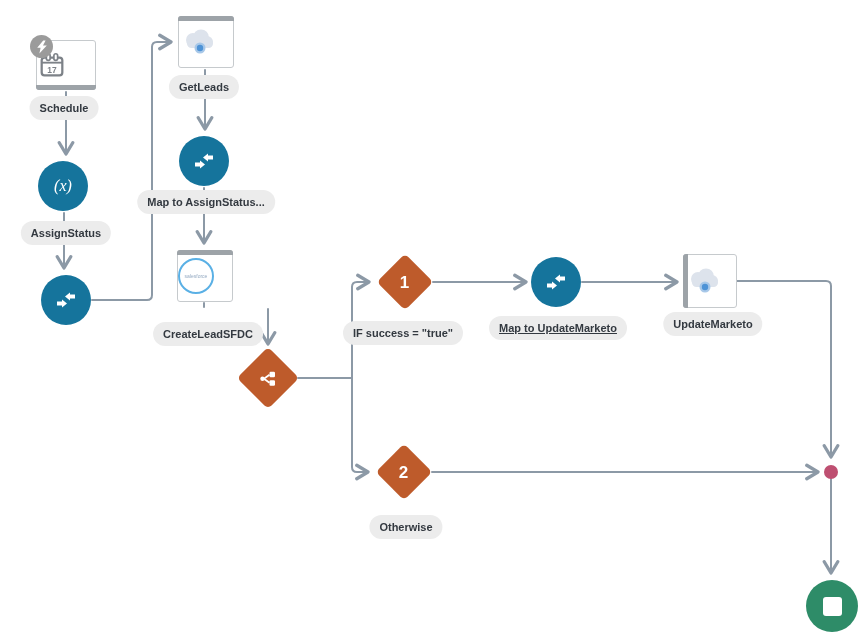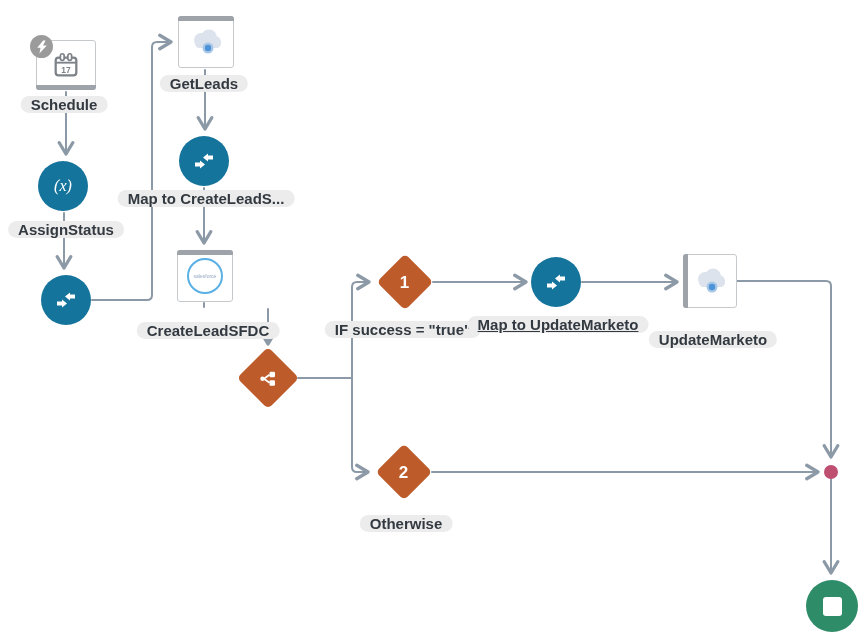--- a/index.html
+++ b/index.html
@@ -1,32 +1,32 @@
 <!DOCTYPE html>
 <html><head>
 <meta charset="utf-8">
 <style>
   html,body{margin:0;padding:0;background:#ffffff;font-family:"Liberation Sans",sans-serif;}
   .canvas{position:relative;width:860px;height:640px;background:#ffffff;overflow:hidden;}
   .wires{position:absolute;left:0;top:0;z-index:1;}
   .node{position:absolute;z-index:2;box-sizing:border-box;}
   .card{background:#ffffff;border:1.5px solid #c6cacd;border-radius:3px;
-        display:flex;align-items:center;justify-content:center;}
+        display:flex;align-items:center;justify-content:flex-start;}
   .bar-top{position:absolute;top:-1px;left:-1px;right:-1px;height:5px;background:#9da3a8;border-radius:3px 3px 0 0;}
   .bar-bottom{position:absolute;bottom:-1px;left:-1px;right:-1px;height:5px;background:#9da3a8;border-radius:0 0 3px 3px;}
   .bar-left{position:absolute;top:-1px;bottom:-1px;left:-1px;width:5px;background:#9da3a8;border-radius:3px 0 0 3px;}
   .circle-node{border-radius:50%;background:#15749C;color:#fff;
         display:flex;align-items:center;justify-content:center;}
   .fx{font-family:"Liberation Serif",serif;font-style:italic;font-size:16px;color:#fff;}
   .diamond{background:#BE5B2B;transform:rotate(45deg);border-radius:5px;
         display:flex;align-items:center;justify-content:center;}
   .diamond-content{transform:rotate(-45deg);color:#fff;font-weight:bold;font-size:17px;line-height:1;
         display:flex;align-items:center;justify-content:center;}
   .pill{position:absolute;z-index:3;transform:translateX(-50%);background:#ececec;border-radius:12px;
-        padding:0 10px;font-size:15px;font-weight:bold;color:#333940;white-space:nowrap;}
+        padding:6px 10px;font-size:11px;font-weight:bold;color:#333940;white-space:nowrap;}
   .badge{position:absolute;z-index:4;width:23px;height:23px;border-radius:50%;background:#9b9b9b;
         display:flex;align-items:center;justify-content:center;}
   .merge-dot{border-radius:50%;background:#BE4F71;}
   .end-node{border-radius:50%;background:#2E8C68;display:flex;align-items:center;justify-content:center;}
   .end-square{width:19px;height:19px;background:#ffffff;border-radius:3px;}
   .sf-circle{width:32px;height:32px;border-radius:50%;border:2px solid #5ab0e5;background:#fff;
         display:flex;align-items:center;justify-content:center;}
   .sf-text{font-size:5px;color:#93a9c1;}
 </style>
 </head>
@@ -102,21 +102,21 @@
     </svg>
   </div>
   <div class="pill" style="left:204px;top:75px;">GetLeads</div>
 
   <div class="node circle-node" style="left:179px;top:136px;width:50px;height:50px;">
     <svg width="22" height="22" viewBox="0 0 22 22">
       <path d="M10,7.5 L15,3.5 L15,5.5 H20 V9.5 H15 V11.5 Z" fill="#fff"></path>
       <path d="M12,14.5 L7,10.5 L7,12.5 H2 V16.5 H7 V18.5 Z" fill="#fff"></path>
     </svg>
   </div>
-  <div class="pill" style="left:206px;top:190px;">Map to CreateLeadS...</div>
+  <div class="pill" style="left:206px;top:190px;">Map to AssignStatus...</div>
 
   <div class="node card" style="left:177px;top:250px;width:56px;height:52px;">
     <div class="bar-top"></div>
     <div class="sf-circle">
       <span class="sf-text">salesforce</span>
     </div>
   </div>
   <div class="pill" style="left:208px;top:322px;">CreateLeadSFDC</div>
 
   <div class="node diamond" style="left:246px;top:356px;width:44px;height:44px;">
@@ -154,21 +154,21 @@
       <g fill="#dde3ec">
         <circle cx="14" cy="13" r="7"></circle>
           <circle cx="22" cy="10.5" r="8"></circle>
           <circle cx="28" cy="15" r="6"></circle>
         <rect x="8" y="12" width="26" height="9" rx="4.5"></rect>
       </g>
       <circle cx="21" cy="21" r="5.5" fill="#a8c8e8"></circle>
       <circle cx="21" cy="21" r="3.2" fill="#4e93d6"></circle>
     </svg>
   </div>
-  <div class="pill" style="left:713px;top:331px;">UpdateMarketo</div>
+  <div class="pill" style="left:713px;top:312px;">UpdateMarketo</div>
 
   <div class="node merge-dot" style="left:824px;top:465px;width:14px;height:14px;"></div>
 
   <div class="node end-node" style="left:806px;top:580px;width:52px;height:52px;">
     <div class="end-square"></div>
   </div>
 
 </div>
 
 </body></html>

